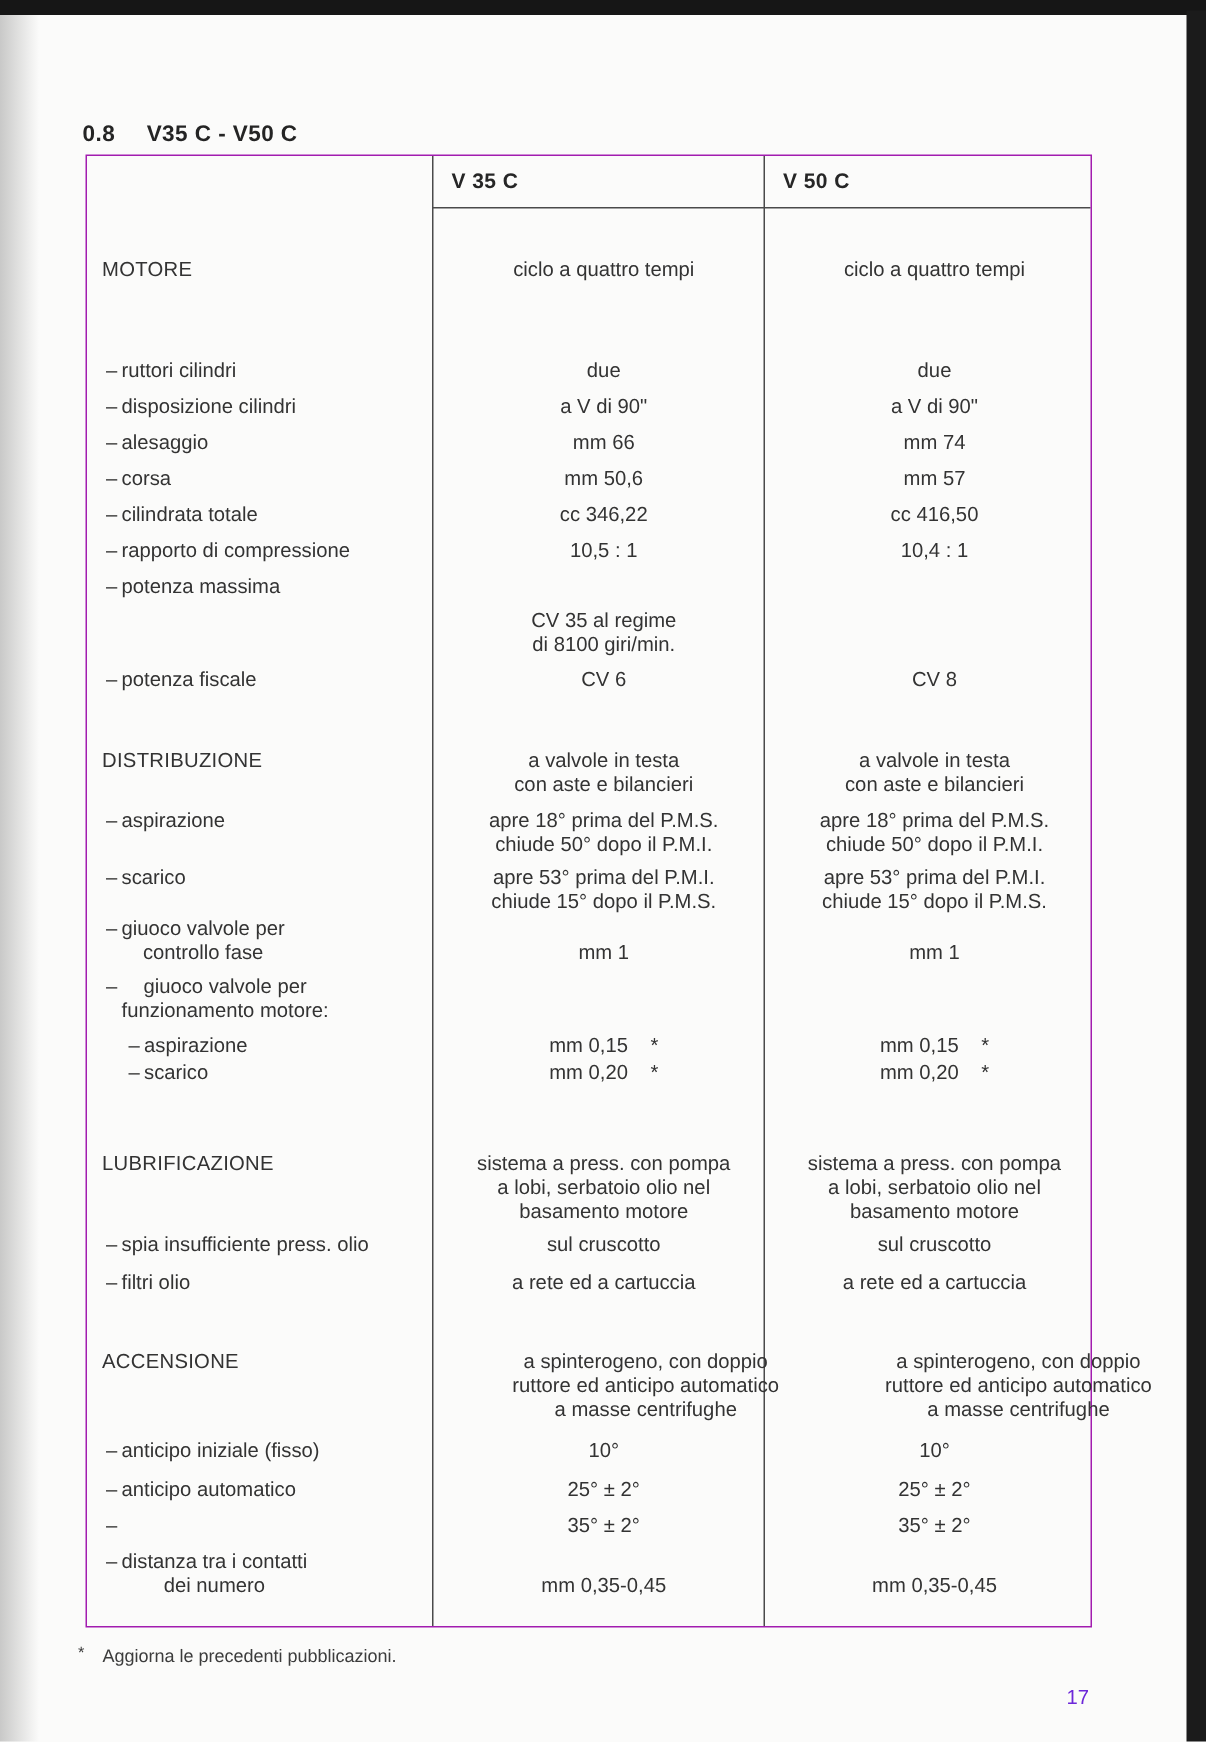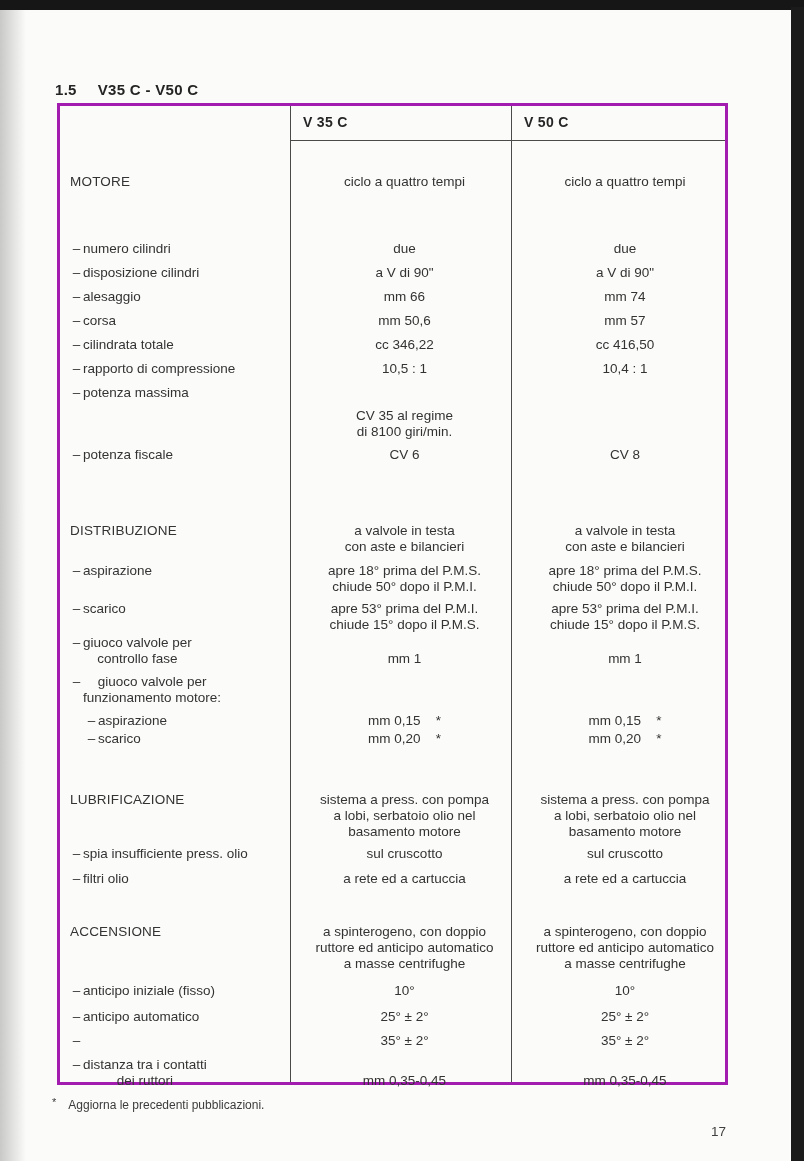--- a/index.html
+++ b/index.html
@@ -15,52 +15,52 @@
   .edge-top   { position:absolute; top:0; left:0; width:804px; height:10px; background:#161616; }
   .edge-right { position:absolute; top:7px; right:0; width:13px; height:1154px; background:#1b1b1b; }
   .edge-left  { position:absolute; top:10px; left:0; width:26px; height:1151px;
                 background:linear-gradient(to right, rgba(70,70,70,.28), rgba(70,70,70,0)); }
   
   .doc-title { position:absolute; top:81px; left:55px; font-weight:bold; font-size:15px;
                color:#242424; letter-spacing:.3px; }
   .doc-title .num { display:inline-block; margin-right:21px; }
   
   .spec-table { position:absolute; left:57px; top:103px; width:671px; height:982px;
-                border:3px solid #a21caf;text-decoration:underline; }
+                border:1px solid #a21caf;text-decoration:underline; }
   .vline { position:absolute; top:0; bottom:0; width:1px; background:#4a4a4a; }
   .vline.v1 { left:230px; }
   .vline.v2 { left:451px; }
   .thead-line { position:absolute; top:34px; left:230px; right:0; height:1px; background:#4a4a4a; }
   .col-header { position:absolute; top:8px; font-weight:bold; font-size:14px; color:#262626;
                 letter-spacing:.3px; }
   .col-header.c1 { left:243px; }
   .col-header.c2 { left:464px; }
   .rows { position:absolute; top:35px; left:0; right:0;text-align:center; }
   .row  { display:grid; grid-template-columns:230px 221px 220px; }
   .cell { font-size:13.5px; line-height:16px; color:#333; }
   .cell.label { padding-left:10px; display:flex; align-items:flex-start; }
   .cell.label.indent { padding-left:25px; }
   .cell.label.section { letter-spacing:.2px; }
   .dash { flex:0 0 13px; width:13px; }
   .lab-lines, .val-lines { display:flex; flex-direction:column; }
   .cell.value { padding-left:8px; white-space:pre-wrap; }
   
   .footnote { position:absolute; left:52px; top:1096px; font-size:12px; color:#3c3c3c; }
   .footnote .mark { display:inline-block; vertical-align:3px; font-size:11px; margin-right:12px; }
-  .page-number { position:absolute; left:711px; top:1124px; font-size:13.5px; color:#404040; }
+  .page-number { position:absolute; left:711px; top:1124px; font-size:13.5px; color:#6d28d9; }
 </style>
 </head>
 <body>
 
 <div class="edge-top"></div>
 <div class="edge-right"></div>
 <div class="edge-left"></div>
 
 <div class="doc-title">
-  <span class="num">1.5</span><span>V35 C - V50 C</span>
+  <span class="num">0.8</span><span>V35 C - V50 C</span>
 </div>
 
 <div class="spec-table">
   <div class="vline v1"></div>
   <div class="vline v2"></div>
   <div class="thead-line"></div>
   <div class="col-header c1">V 35 C</div>
   <div class="col-header c2">V 50 C</div>
   <div class="rows">
       <div class="row" style="margin-top: 33px;">
@@ -69,21 +69,21 @@
             <div>MOTORE</div>
           </div>
         </div>
         <div class="cell value"><div class="val-lines"><div>ciclo a quattro tempi</div></div></div>
         <div class="cell value"><div class="val-lines"><div>ciclo a quattro tempi</div></div></div>
       </div>
       <div class="row" style="margin-top: 51px;">
         <div class="cell label">
           <span class="dash">–</span>
           <div class="lab-lines">
-            <div>numero cilindri</div>
+            <div>ruttori cilindri</div>
           </div>
         </div>
         <div class="cell value"><div class="val-lines"><div>due</div></div></div>
         <div class="cell value"><div class="val-lines"><div>due</div></div></div>
       </div>
       <div class="row" style="margin-top: 8px;">
         <div class="cell label">
           <span class="dash">–</span>
           <div class="lab-lines">
             <div>disposizione cilindri</div>
@@ -151,21 +151,21 @@
       <div class="row" style="margin-top: 7px;">
         <div class="cell label">
           <span class="dash">–</span>
           <div class="lab-lines">
             <div>potenza fiscale</div>
           </div>
         </div>
         <div class="cell value"><div class="val-lines"><div>CV 6</div></div></div>
         <div class="cell value"><div class="val-lines"><div>CV 8</div></div></div>
       </div>
-      <div class="row" style="margin-top: 60px;">
+      <div class="row" style="margin-top: 38px;">
         <div class="cell label section">
           <div class="lab-lines">
             <div>DISTRIBUZIONE</div>
           </div>
         </div>
         <div class="cell value"><div class="val-lines"><div>a valvole in testa</div><div>con aste e bilancieri</div></div></div>
         <div class="cell value"><div class="val-lines"><div>a valvole in testa</div><div>con aste e bilancieri</div></div></div>
       </div>
       <div class="row" style="margin-top: 8px;">
         <div class="cell label">
@@ -251,21 +251,21 @@
       <div class="row" style="margin-top: 9px;">
         <div class="cell label">
           <span class="dash">–</span>
           <div class="lab-lines">
             <div>filtri olio</div>
           </div>
         </div>
         <div class="cell value"><div class="val-lines"><div>a rete ed a cartuccia</div></div></div>
         <div class="cell value"><div class="val-lines"><div>a rete ed a cartuccia</div></div></div>
       </div>
-      <div class="row" style="margin-top: 37px;">
+      <div class="row" style="margin-top: 37px; gap: 28px;">
         <div class="cell label section">
           <div class="lab-lines">
             <div>ACCENSIONE</div>
           </div>
         </div>
         <div class="cell value"><div class="val-lines"><div>a spinterogeno, con doppio</div><div>ruttore ed anticipo automatico</div><div>a masse centrifughe</div></div></div>
         <div class="cell value"><div class="val-lines"><div>a spinterogeno, con doppio</div><div>ruttore ed anticipo automatico</div><div>a masse centrifughe</div></div></div>
       </div>
       <div class="row" style="margin-top: 11px;">
         <div class="cell label">
@@ -292,21 +292,21 @@
           <span class="dash">–</span>
         </div>
         <div class="cell value"><div class="val-lines"><div>35° ± 2°</div></div></div>
         <div class="cell value"><div class="val-lines"><div>35° ± 2°</div></div></div>
       </div>
       <div class="row" style="margin-top: 8px;">
         <div class="cell label">
           <span class="dash">–</span>
           <div class="lab-lines">
             <div>distanza tra i contatti</div>
-            <div>dei ruttori</div>
+            <div>dei numero</div>
           </div>
         </div>
         <div class="cell value"><div class="val-lines"><div>&nbsp;</div><div>mm 0,35-0,45</div></div></div>
         <div class="cell value"><div class="val-lines"><div>&nbsp;</div><div>mm 0,35-0,45</div></div></div>
       </div>
     </div>
 </div>
 
 <div class="footnote">
   <span class="mark">*</span><span>Aggiorna le precedenti pubblicazioni.</span>

